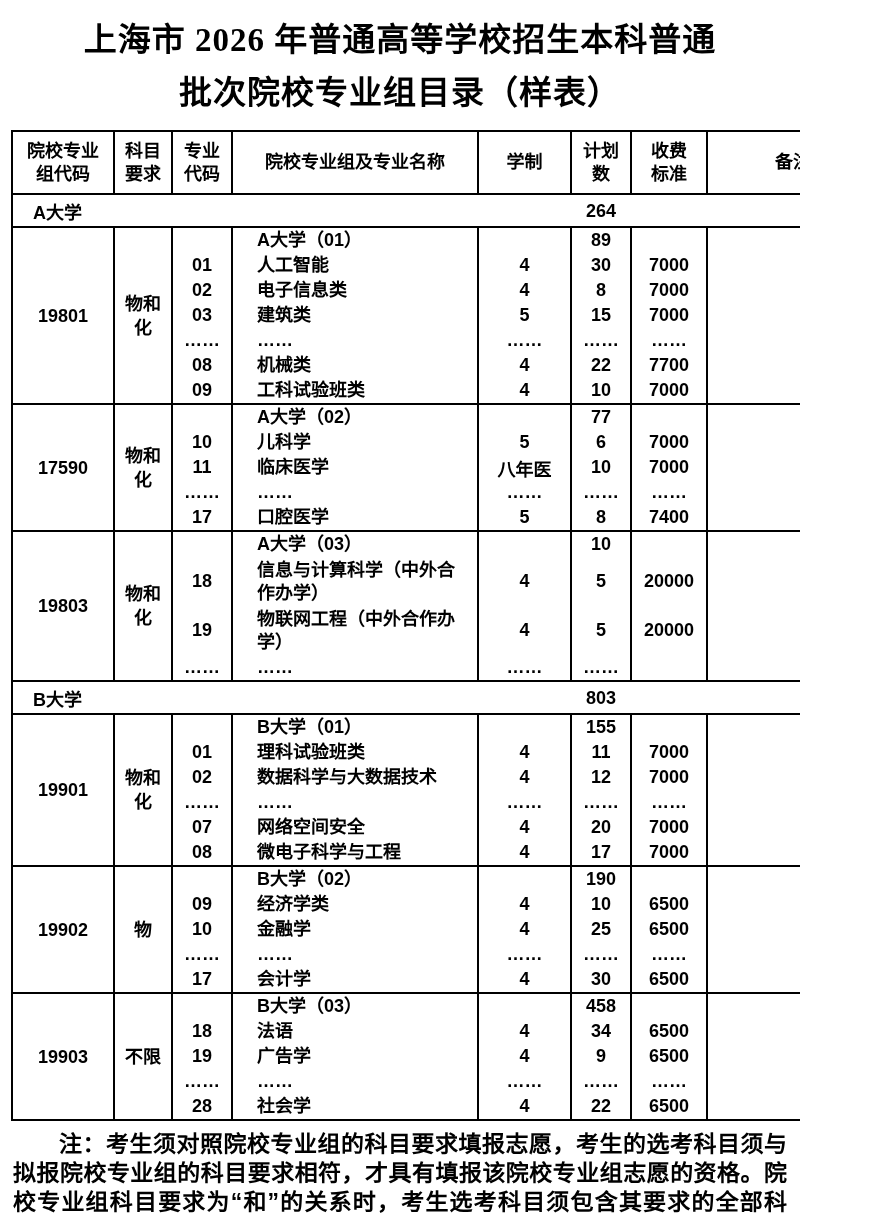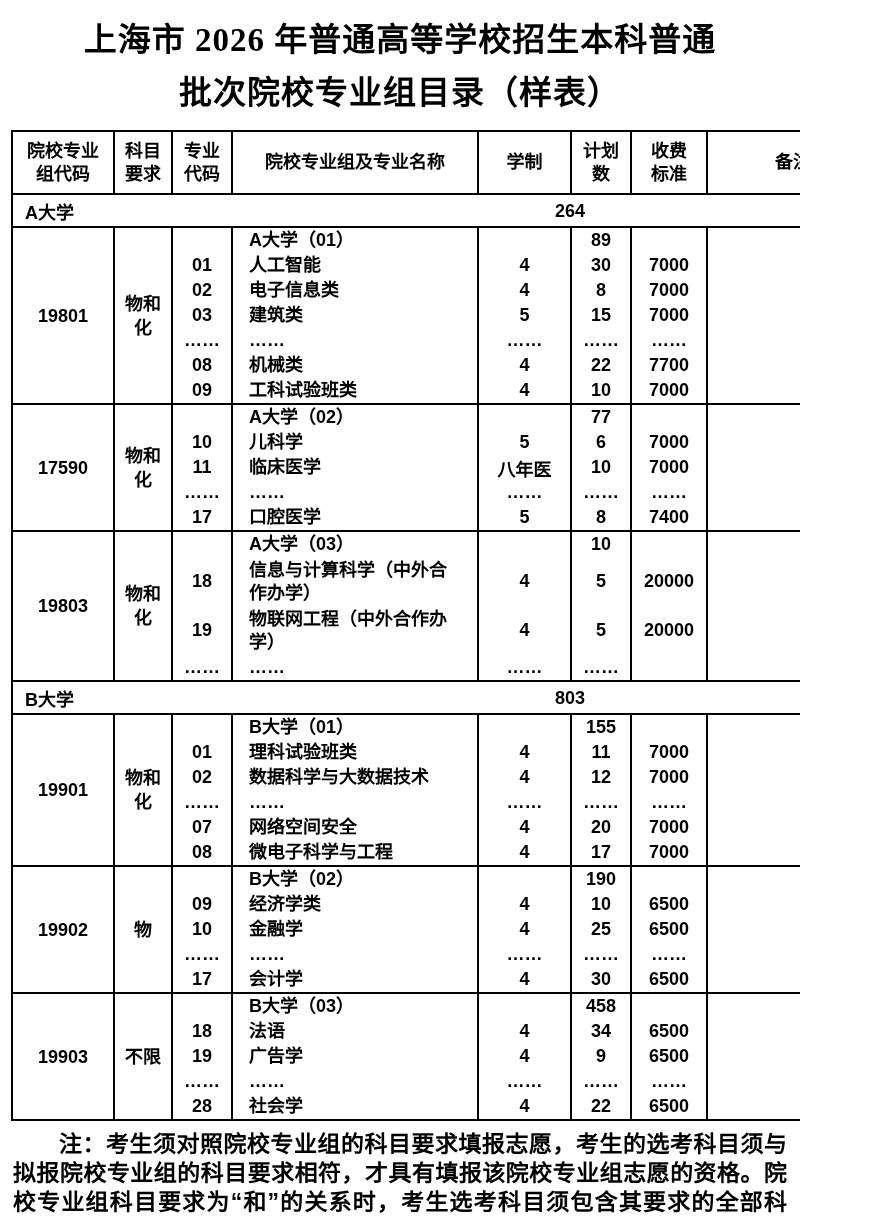--- a/index.html
+++ b/index.html
@@ -45,24 +45,24 @@
     text-align: center;
     white-space: pre-line;
     line-height: 23px;
   }
   
   tr.univ-row td {
     height: 31px;
     position: relative;
     text-align: left;
   }
-  .univ-name { padding-left: 12px; }
+  .univ-name { padding-left: 20px; }
   .univ-plan {
     position: absolute;
-    left: 527px;
+    left: 558px;
     top: 50%;
     transform: translateY(-50%);
     width: 60px;
     text-align: center;
   }
   
   td.group-code-cell, td.subject-cell {
     text-align: center;
     white-space: pre-line;
     line-height: 24px;
@@ -71,21 +71,21 @@
   .line {
     height: 25px;
     display: flex;
     align-items: center;
     justify-content: center;
     box-sizing: border-box;
   }
   .line.tall { height: 49px; }
   .name-line {
     justify-content: flex-start;
-    padding-left: 16px;
+    padding-left: 24px;
     text-align: left;
     white-space: pre-line;
     line-height: 23px;
   }
   .footnote {
     margin: 9px 2px 0 2px;
     font-size: 23px;
     font-weight: bold;
     line-height: 29px;
     text-align: justify;

